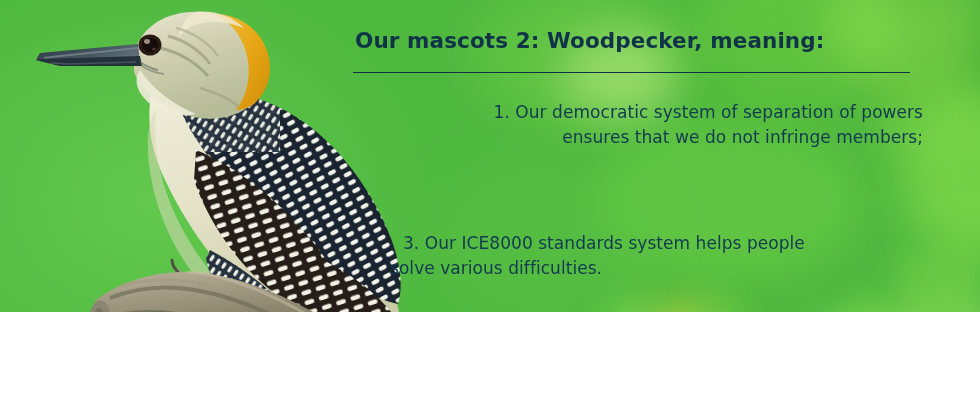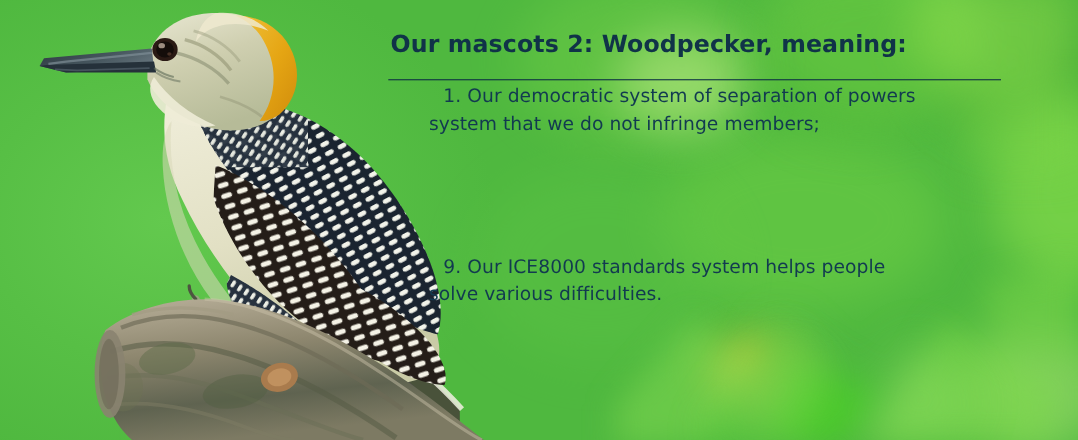--- a/index.html
+++ b/index.html
@@ -1,18 +1,18 @@
 <!DOCTYPE html>
 <html><head>
 <meta charset="utf-8">
 <style>
   html,body{margin:0;padding:0;background:#fff;}
   #banner{
     position:relative;
-    width:980px;height:400px;
+    width:980px;height:312px;
     overflow:hidden;
     font-family:"DejaVu Sans","Liberation Sans",sans-serif;
     user-select:none;
   }
   
   .bg-base{
     position:absolute;inset:0;
     background:
       radial-gradient(ellipse 300px 240px at 150px 200px, #63c94e 0%, #57bf45 55%, #4fb83f 100%),
       linear-gradient(105deg,#54bd43 0%,#5cc447 22%,#63c84a 42%,#6bcf46 60%,#74d444 78%,#63c441 100%);
@@ -35,21 +35,21 @@
   .rule{
     position:absolute;top:72px;left:0px;width:557px;height:0;
     border-top:1.6px solid #0e3144;
   }
   .para{
     position:absolute;left:50px;width:520px;
     font-size:17px;line-height:25px;
     color:#123a50;
     letter-spacing:.05px;
   }
-  .para.p1{top:76px;}
+  .para.p1{top:100px;text-align:right;}
   .para.p2{top:158px;}
   .para.p3{top:231px;}
   .para .ln{display:block;white-space:nowrap;}
   .para .ln.l2{margin-left:-13px;}
 
   
   #bird{position:absolute;left:0;top:0;width:440px;height:400px;}
 </style>
 </head>
 <body>
@@ -296,25 +296,25 @@
       <ellipse cx="99" cy="340" rx="9" ry="32" fill="#6f6b58" opacity=".7"></ellipse>
     </g>
   </svg>
 
   <div class="text-area">
     <div class="title">Our mascots 2: Woodpecker, meaning:</div>
     <div class="rule"></div>
 
     <div class="para p1">
       <span class="ln l1">1. Our democratic system of separation of powers</span>
-      <span class="ln l2">system that we do not infringe members;</span>
+      <span class="ln l2">ensures that we do not infringe members;</span>
     </div>
 
     <div class="para p2">
     </div>
 
     <div class="para p3">
-      <span class="ln l1">9. Our ICE8000 standards system helps people</span>
+      <span class="ln l1">3. Our ICE8000 standards system helps people</span>
       <span class="ln l2">solve various difficulties.</span>
     </div>
   </div>
 
 </div>
 
 </body></html>

